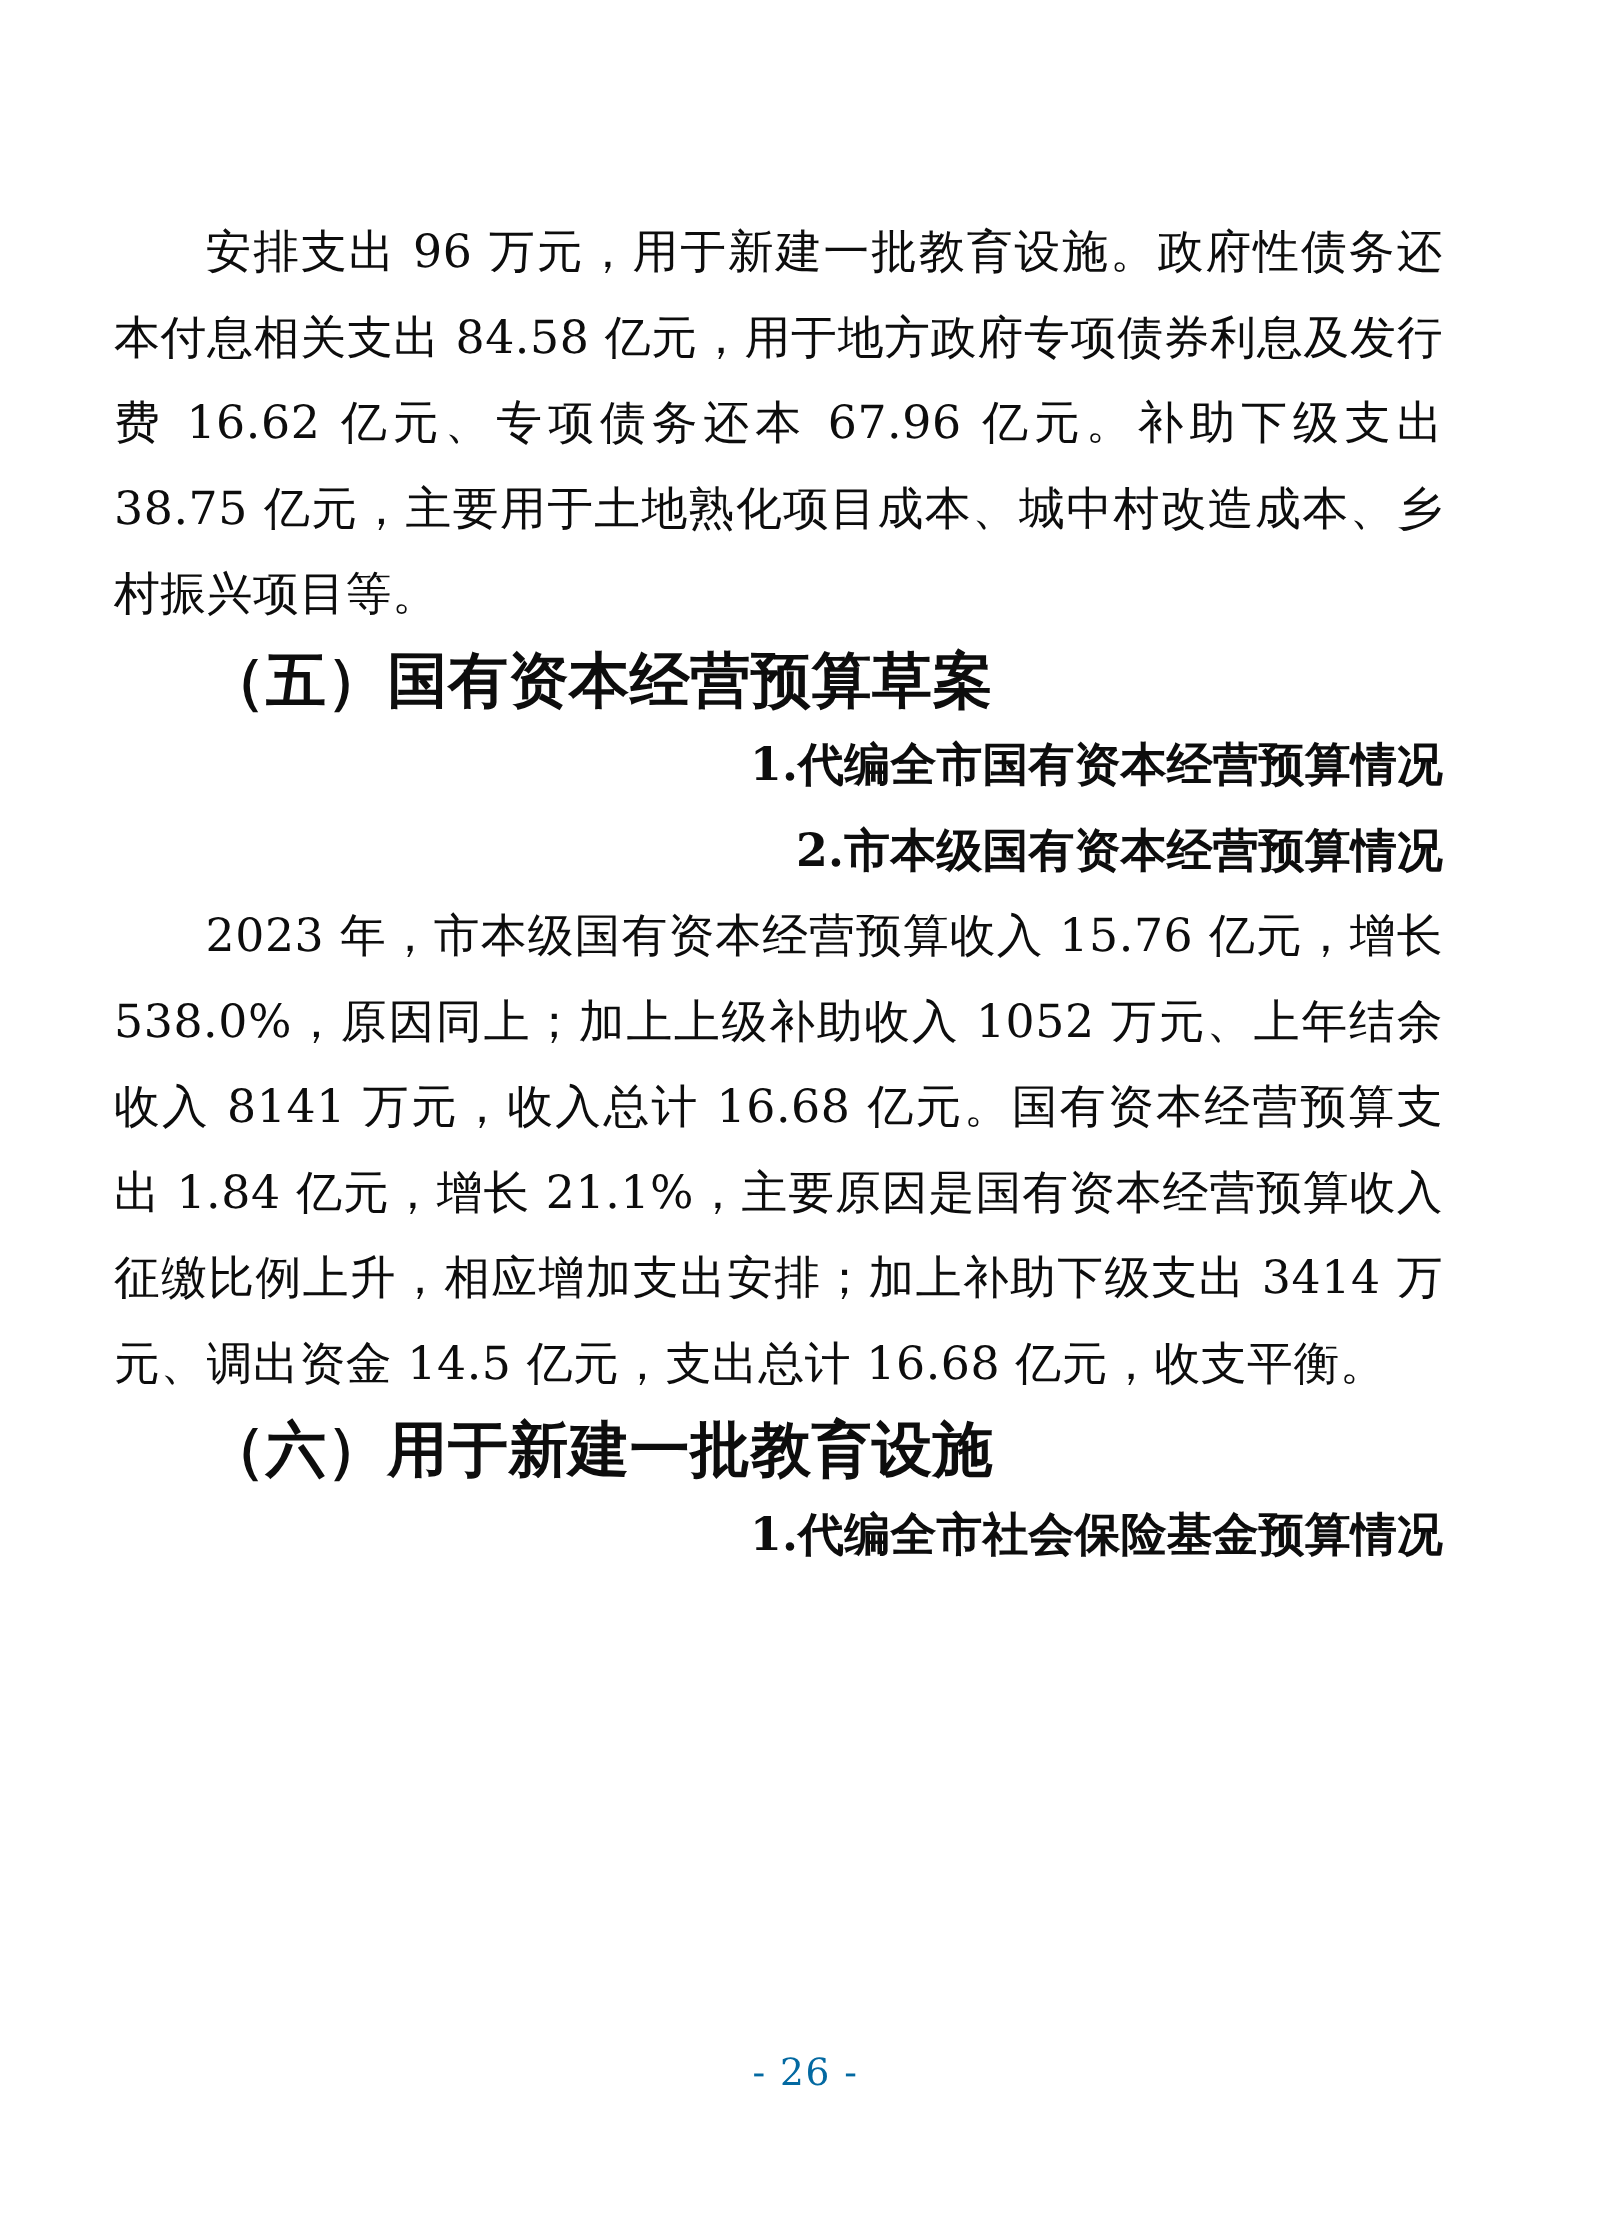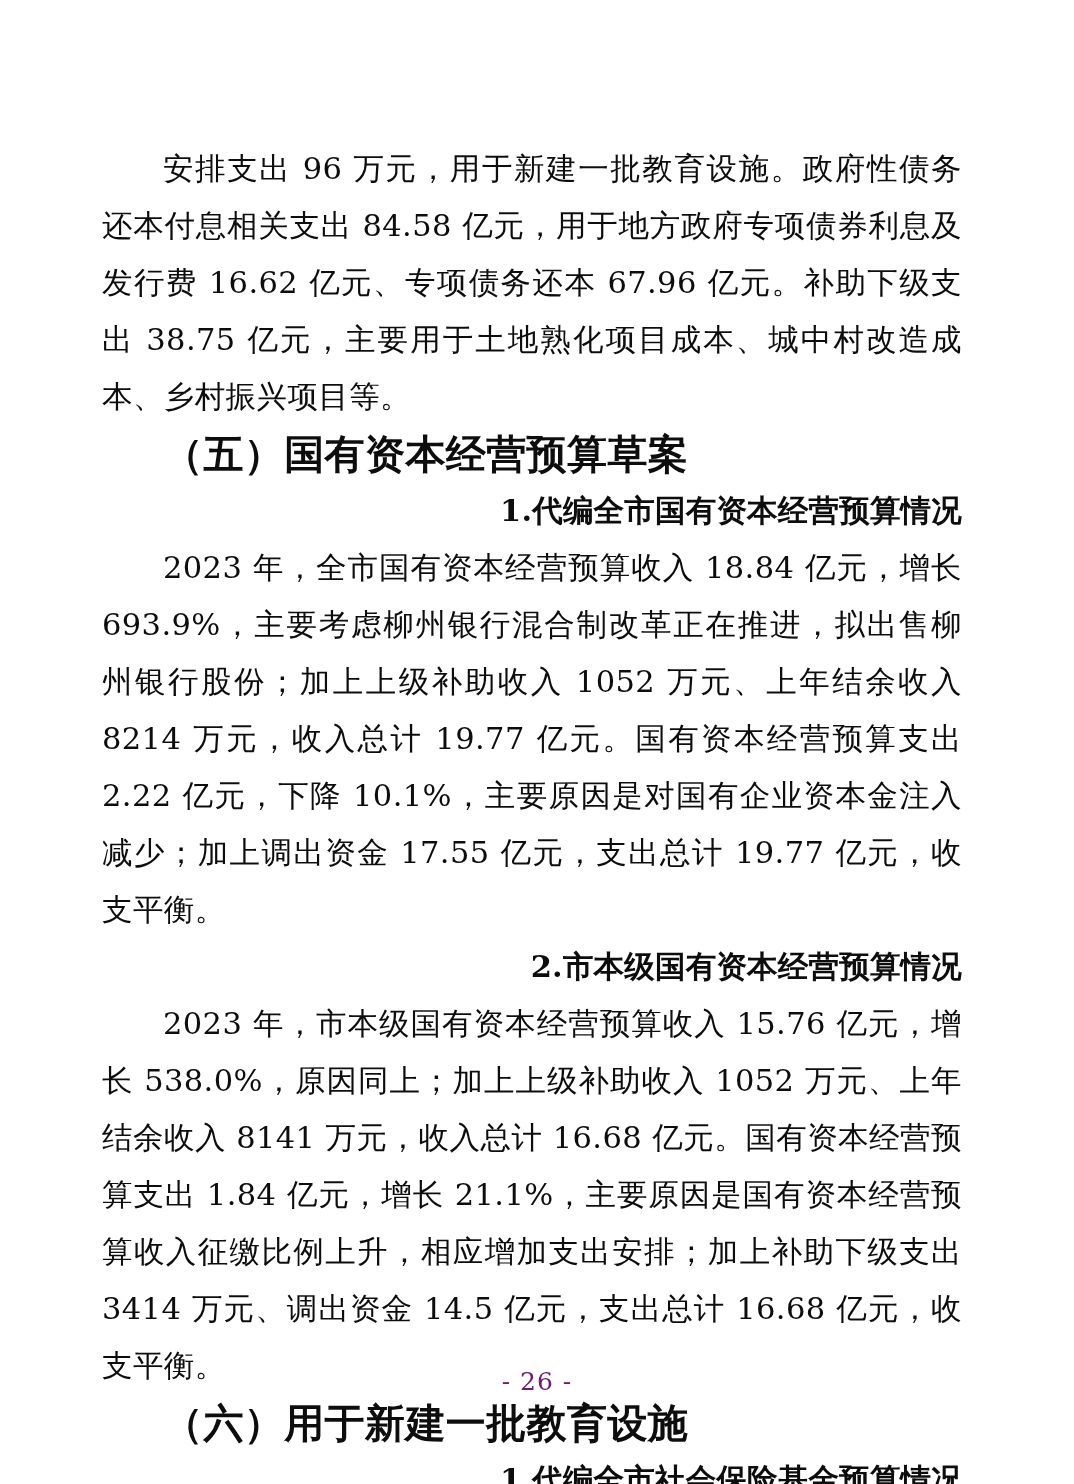--- a/index.html
+++ b/index.html
@@ -13,21 +13,21 @@
     position: relative;
     font-family: "DejaVu Serif", "Liberation Serif", serif;
     color: #0d0d0d;
   }
   .page {
     position: absolute;
     top: 0; left: 0;
     width: 1074px;
     height: 1484px;
     box-sizing: border-box;
-    padding: 140px 112px 60px 102px;
+    padding: 140px 112px 60px 76px;
   }
   .para {
     font-size: 30.5px;
     line-height: 57px;
     text-align: justify;
     text-justify: inter-ideograph;
     margin: 0;
     letter-spacing: 0.4px;
   }
   .para.indent {
@@ -51,36 +51,35 @@
     text-align: right;
   }
   .footer {
     position: absolute;
     left: 0;
     right: 0;
     bottom: 88px;
     text-align: center;
     font-size: 25px;
     font-family: "DejaVu Serif", "Liberation Serif", serif;
-    color: #701a75;
+    color: #0369a1;
     letter-spacing: 1px;
   }
 </style>
 </head>
 <body>
 
 <div class="page">
 
   <p class="para indent">安排支出 96 万元，用于新建一批教育设施。政府性债务还本付息相关支出 84.58 亿元，用于地方政府专项债券利息及发行费 16.62 亿元、专项债务还本 67.96 亿元。补助下级支出 38.75 亿元，主要用于土地熟化项目成本、城中村改造成本、乡村振兴项目等。</p>
 
   <p class="heading">（五）国有资本经营预算草案</p>
 
   <p class="heading-sub">1.代编全市国有资本经营预算情况</p>
 
-  <p class="para indent">2023 年，全市国有资本经营预算收入 18.84 亿元，增长 693.9%，主要考虑柳州银行混合制改革正在推进，拟出售柳州银行股份；加上上级补助收入 1052 万元、上年结余收入 8214 万元，收入总计 19.77 亿元。国有资本经营预算支出 2.22 亿元，下降 10.1%，主要原因是对国有企业资本金注入减少；加上调出资金 17.55 亿元，支出总计 19.77 亿元，收支平衡。</p>
 
   <p class="heading-sub">2.市本级国有资本经营预算情况</p>
 
   <p class="para indent">2023 年，市本级国有资本经营预算收入 15.76 亿元，增长 538.0%，原因同上；加上上级补助收入 1052 万元、上年结余收入 8141 万元，收入总计 16.68 亿元。国有资本经营预算支出 1.84 亿元，增长 21.1%，主要原因是国有资本经营预算收入征缴比例上升，相应增加支出安排；加上补助下级支出 3414 万元、调出资金 14.5 亿元，支出总计 16.68 亿元，收支平衡。</p>
 
   <p class="heading">（六）用于新建一批教育设施</p>
 
   <p class="heading-sub">1.代编全市社会保险基金预算情况</p>
 
 </div>

